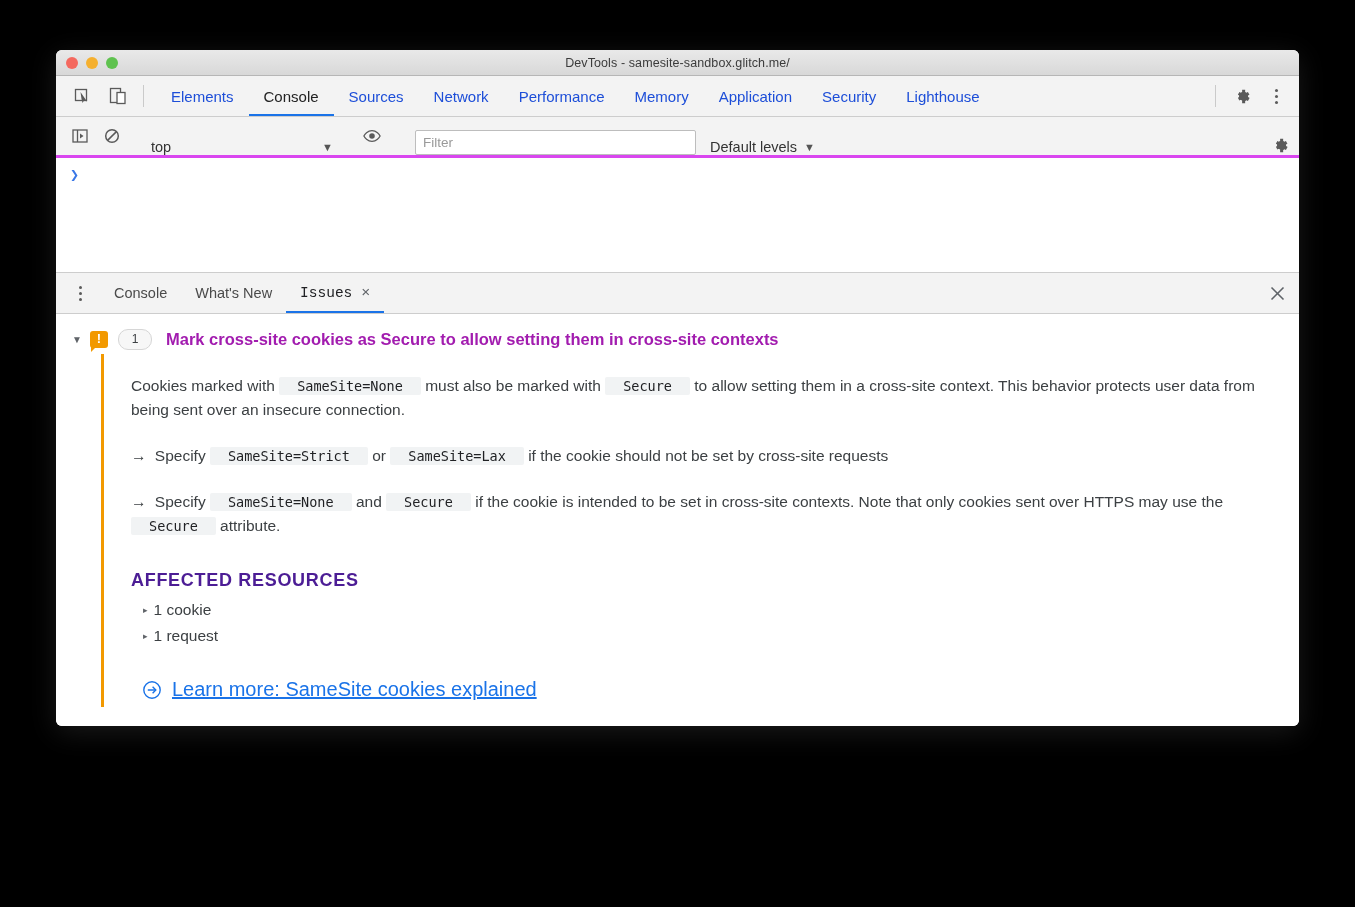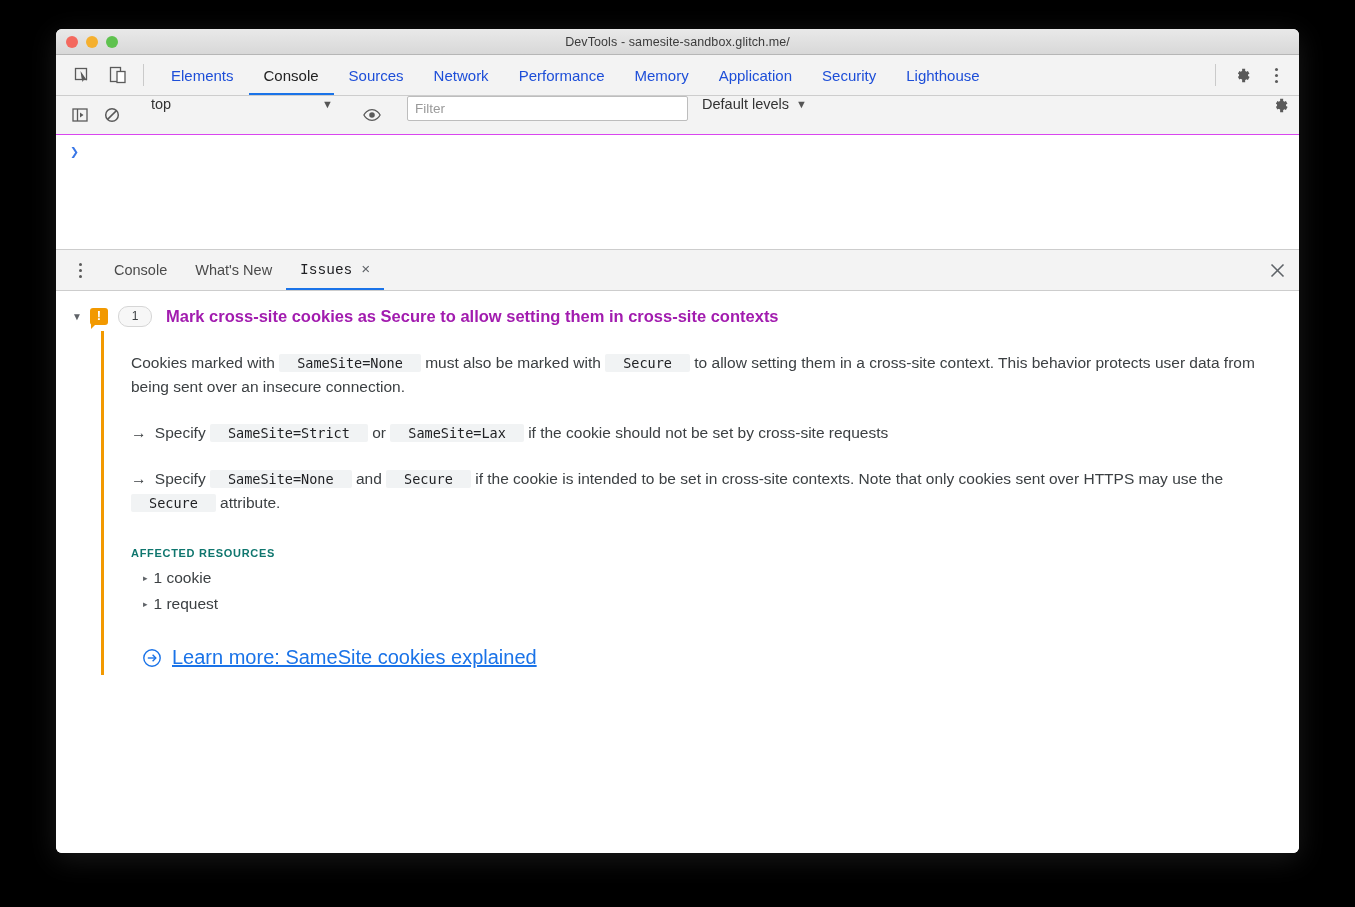--- a/index.html
+++ b/index.html
@@ -9,23 +9,23 @@
     width: 1355px;
     height: 907px;
     overflow: hidden;
     font-family: "Liberation Sans", sans-serif;
     -webkit-font-smoothing: antialiased;
   }
 
   #window {
     position: absolute;
     left: 56px;
-    top: 29px;
+    top: 50px;
     width: 1243px;
-    height: 824px;
+    height: 676px;
     background: #ffffff;
     border-radius: 6px;
     box-shadow: 0 6px 28px rgba(255,255,255,0.10);
     overflow: hidden;
     display: flex;
     flex-direction: column;
   }
 
   
   .titlebar {
@@ -122,23 +122,23 @@
     gap: 3px;
     padding-right: 8px;
   }
   .kebab i { width: 3px; height: 3px; border-radius: 50%; background: #5a5a5a; display:block; }
 
   
   .filterbar {
     height: 38px;
     min-height: 38px;
     background: #f3f3f3;
-    border-bottom: 1px solid #d946ef;
-    display: flex;
-    align-items: flex-start;
+    border-bottom: 3px solid #d946ef;
+    display: flex;
+    align-items: flex-end;
     padding-left: 8px;
   }
   .fb-icon {
     width: 32px;
     height: 38px;
     display: flex;
     align-items: center;
     justify-content: center;
     color: #5a5a5a;
   }
@@ -155,21 +155,21 @@
     width: 272px;
     height: 23px;
     border: 1px solid #bdbdbd;
     background: #ffffff;
     border-radius: 2px;
     display: flex;
     align-items: center;
     padding-left: 7px;
     font-size: 13.5px;
     color: #9a9a9a;
-    margin-left: 4px;
+    margin-left: 12px;
   }
   .levels {
     display: flex;
     align-items: center;
     font-size: 14.5px;
     color: #333;
     margin-left: 14px;
   }
   .levels .caret { margin-left: 7px; font-size: 11px; color:#555; }
   .filterbar-right { margin-left: auto; display: flex; align-items: center; }
@@ -330,23 +330,23 @@
     font-family: "DejaVu Sans Mono", monospace;
     font-size: 13.5px;
     background: #f1f3f4;
     color: #202124;
     padding: 1px 18px;
     border-radius: 2px;
   }
   .arrow-line .arr { color: #3c4043; margin-right: 4px; }
 
   .affected-label {
-    font-size: 11px;
+    font-size: 18px;
     letter-spacing: 0.7px;
-    color: #0f766e;
+    color: #4c1d95;
     font-weight: bold;
     padding-top: 22px;
     padding-bottom: 6px;
   }
   .resource-row {
     display: flex;
     align-items: center;
     font-size: 15.5px;
     color: #3c4043;
     padding: 4px 0 4px 12px;

